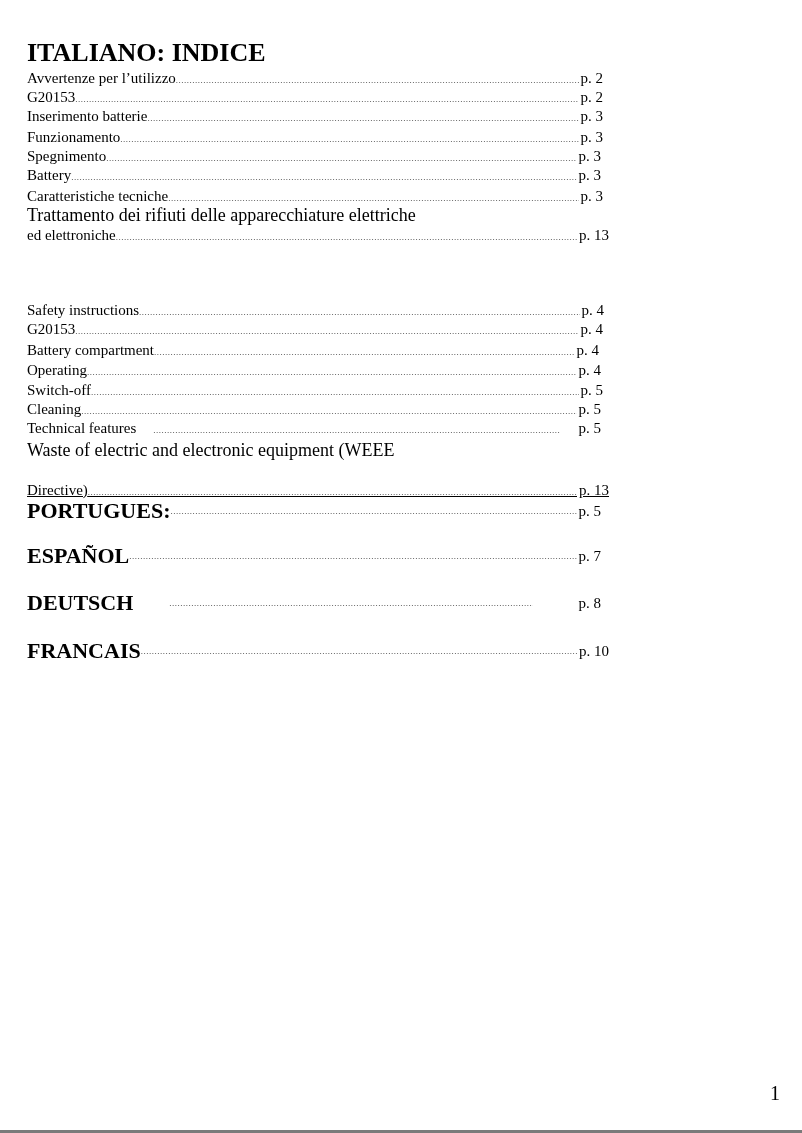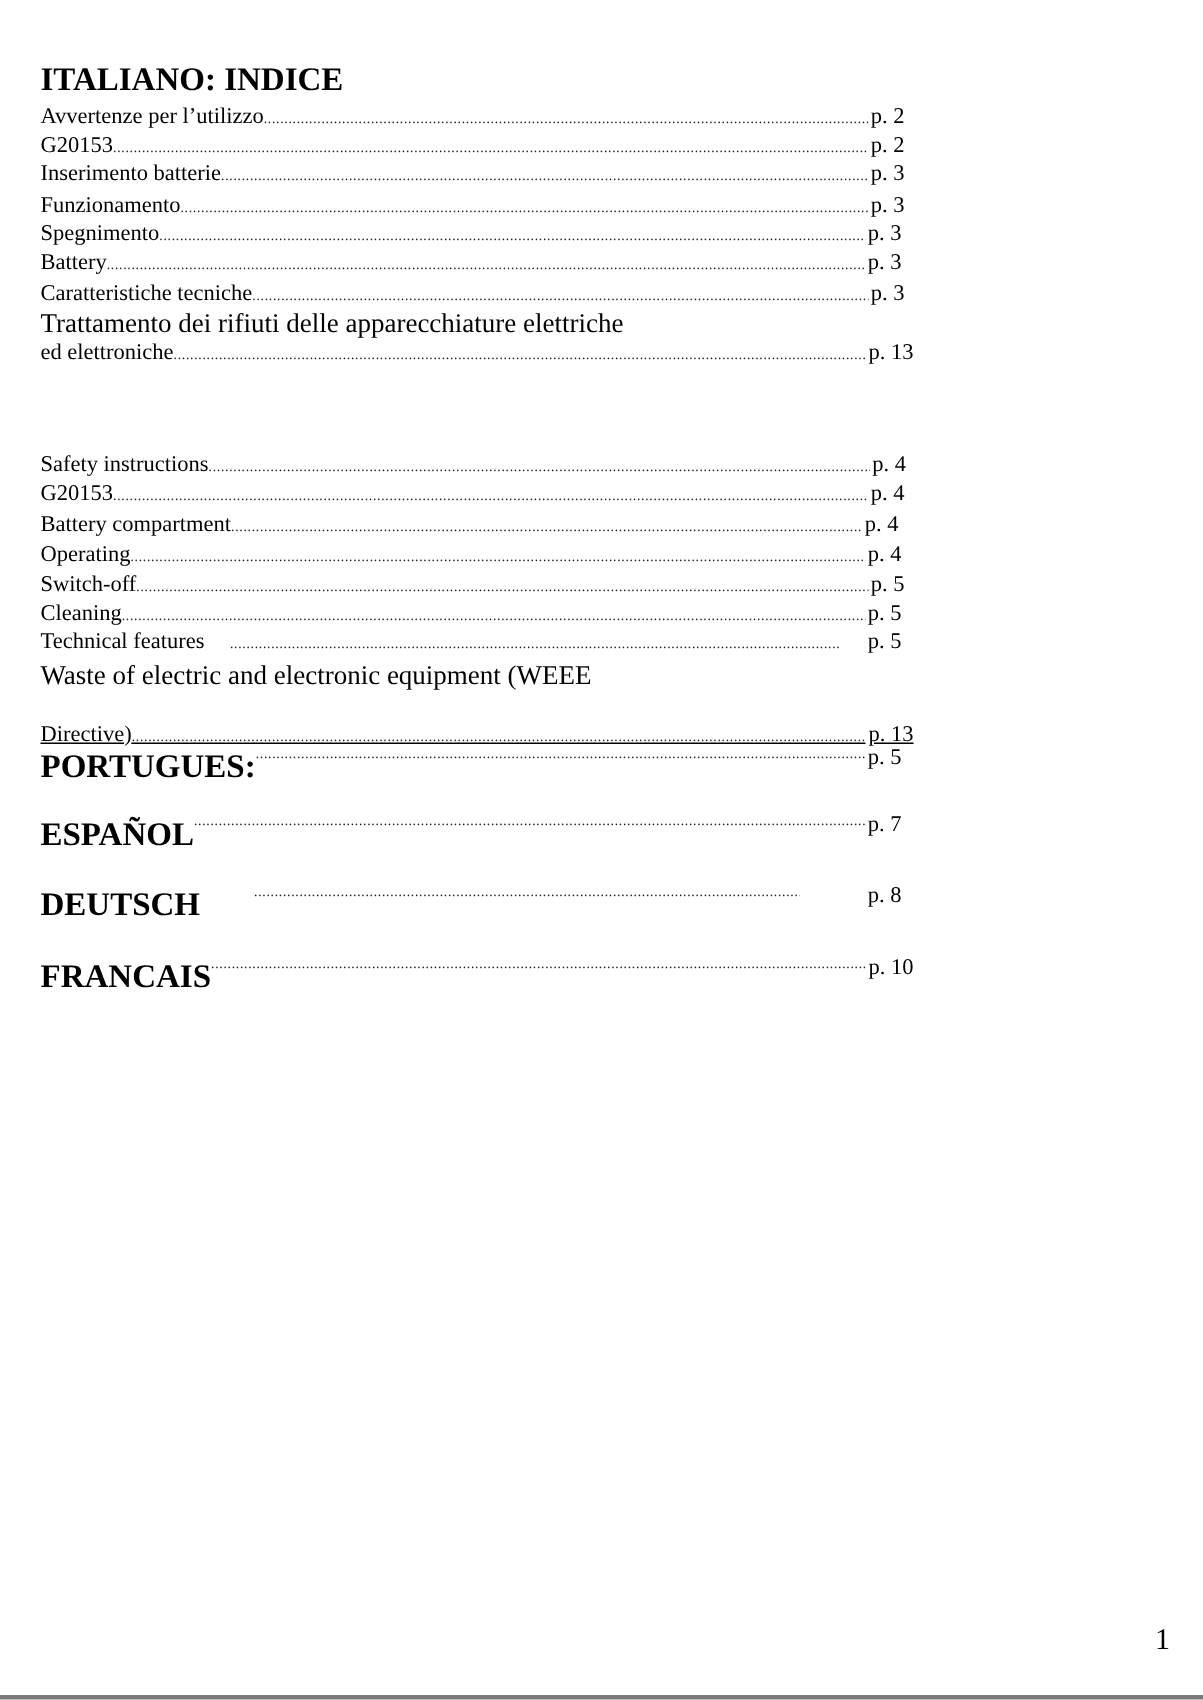--- a/index.html
+++ b/index.html
@@ -1,26 +1,26 @@
 <!DOCTYPE html>
 <html><head>
 <meta charset="utf-8">
 <style>
   html, body { margin: 0; padding: 0; background: #ffffff; }
   body { width: 802px; height: 1133px; position: relative; overflow: hidden;
          font-family: "Liberation Serif", "DejaVu Serif", serif; color: #000; }
   .page { position: absolute; left: 0; top: 0; width: 802px; height: 1133px; }
-  .section-title { position: absolute; left: 27px; font-weight: bold; font-size: 22px; line-height: 24px; white-space: nowrap; }
+  .section-title { position: absolute; left: 27px; font-weight: bold; font-size: 26px; line-height: 24px; white-space: nowrap; }
   .entry { position: absolute; left: 27px; height: 20px; display: flex; align-items: baseline; font-size: 15px; line-height: 20px; white-space: nowrap; }
   .entry .label { flex: 0 0 auto; }
   .entry .dots { flex: 1 1 auto; overflow: hidden; font-size: 9px; letter-spacing: 0.5px; color: #222; }
   .entry .dots::after { content: "................................................................................................................................................................................................................................................................................................"; }
   .entry .page-num { flex: 0 0 auto; padding-left: 2px; }
   .plain { position: absolute; left: 27px; font-size: 18px; line-height: 20px; white-space: nowrap; }
-  .lang { position: absolute; left: 27px; height: 28px; display: flex; align-items: flex-start; white-space: nowrap; }
+  .lang { position: absolute; left: 27px; height: 28px; display: flex; align-items: center; white-space: nowrap; }
   .lang .label { font-weight: bold; font-size: 22px; line-height: 28px; }
   .lang .dots { flex: 1 1 auto; overflow: hidden; font-size: 9px; letter-spacing: 0.5px; color: #222; }
   .lang .dots::after { content: "................................................................................................................................................................................................................................................................................................"; }
   .lang .page-num { font-size: 15px; padding-left: 2px; }
   .page-footer-num { position: absolute; right: 22px; top: 1082px; font-size: 20px; }
   .bottom-rule { position: absolute; left: 0; right: 0; top: 1130px; height: 3px; background: #7a7a7a; }
 </style>
 </head>
 <body>
 

